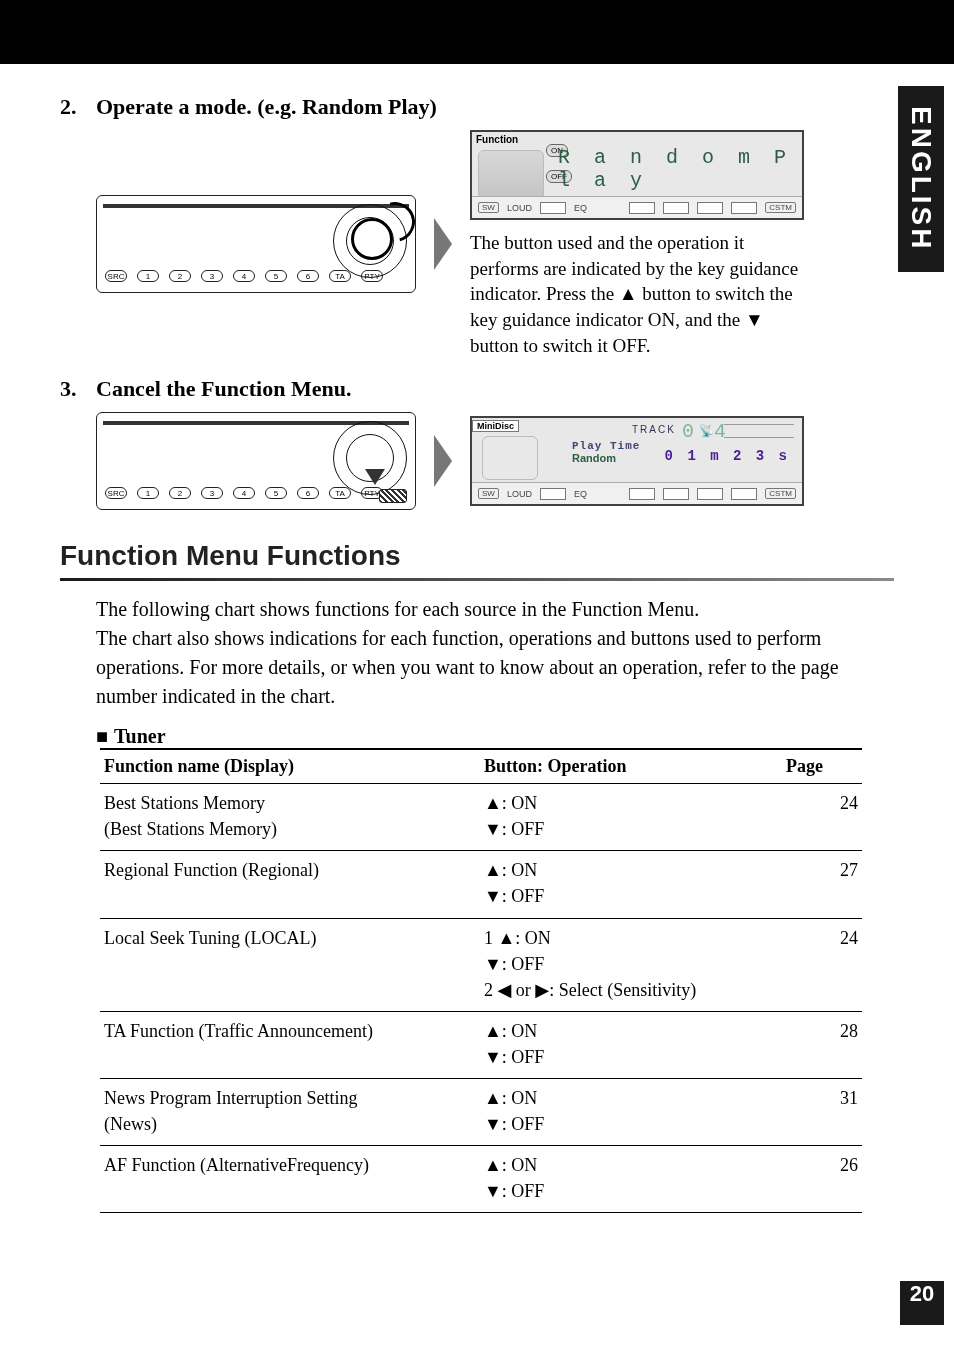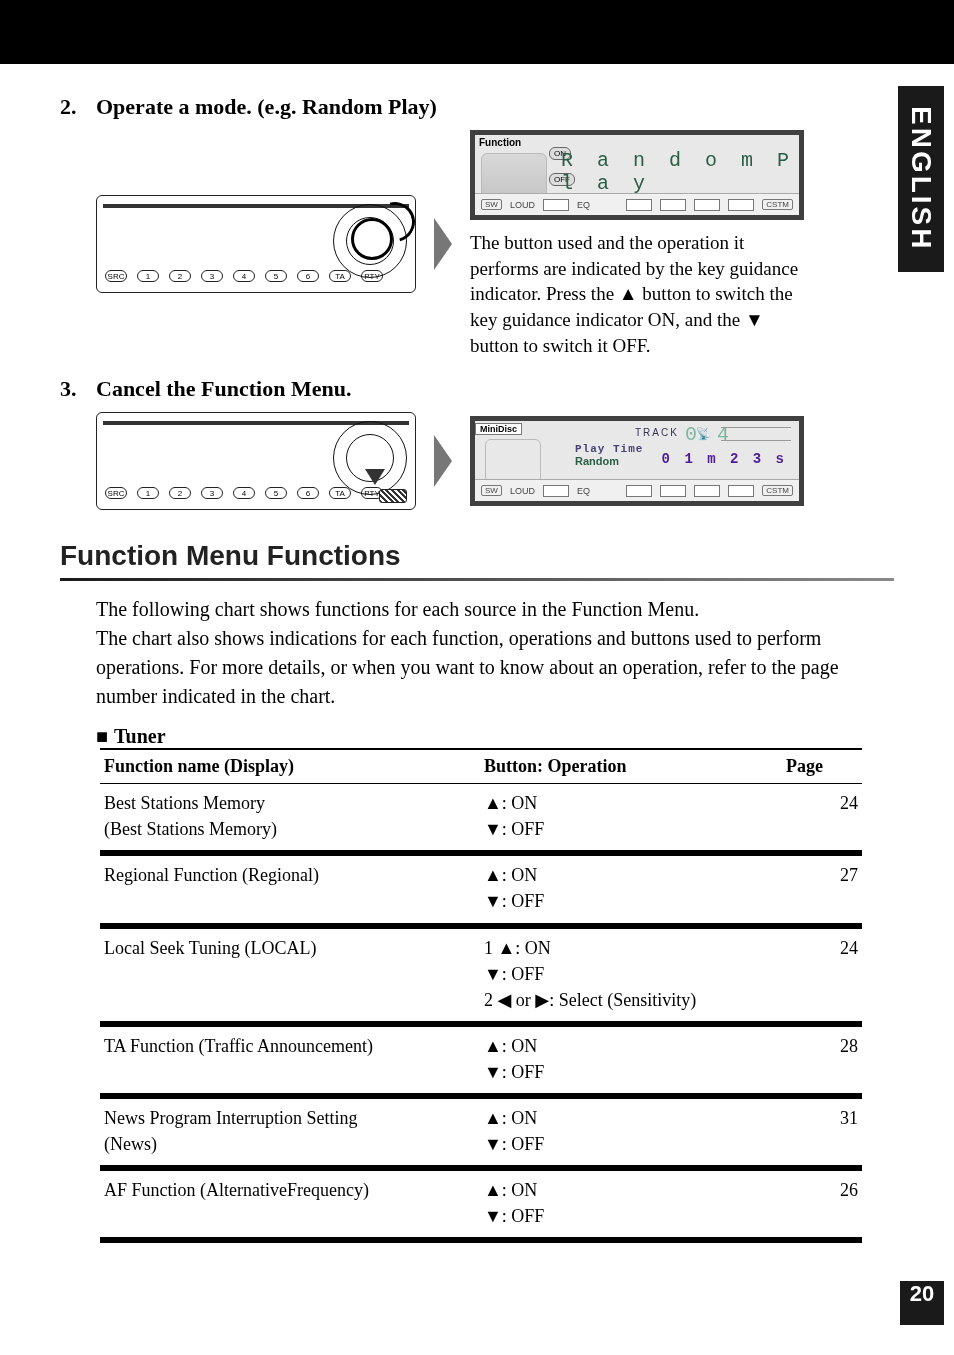--- a/index.html
+++ b/index.html
@@ -76,21 +76,21 @@
     width:0;height:0;border-left:10px solid transparent;border-right:10px solid transparent;border-top:16px solid #333;
   }
   .tri{
     width:0;height:0;
     border-top:26px solid transparent;
     border-bottom:26px solid transparent;
     border-left:18px solid #777;
   }
   .display{
     width:334px; height:90px;
-    border:5px solid #404040; background:#e8e8e8;
+    border:2px solid #404040; background:#e8e8e8;
     position:relative; font-family:Arial,Helvetica,sans-serif;
   }
   .display .header{
     position:absolute; top:2px; left:4px; font-size:10px; font-weight:bold;
   }
   .display .main-line{
     position:absolute; top:14px; left:86px;
     font-size:20px; font-weight:normal; color:#2b5e45;
     letter-spacing:6px;
     font-family:"Courier New",monospace;
@@ -177,21 +177,21 @@
     width: calc(100% - 72px);
     margin-left:40px;
     border-collapse:collapse;
     font-size:18px;
   }
   table.func th{
     text-align:left; font-weight:bold; border-top:2px solid #000;
     border-bottom:1px solid #000; padding:6px 4px;
   }
   table.func td{
-    border-bottom:6px solid #000000; padding:6px 4px 8px 4px;
+    border-bottom:1px solid #000000; padding:6px 4px 8px 4px;
     vertical-align:top; line-height:1.45;
   }
   table.func td.page-col{ text-align:right; width:80px;}
   .page-number{
     position:absolute; right:10px; bottom:30px;
     width:44px; height:44px; background:#1a1a1a; color:#fff;
     display:flex; align-items:flex-start; justify-content:center;
     font-family:Arial; font-size:22px; font-weight:bold;
   }
   .right-col { display:flex; flex-direction:column; }

